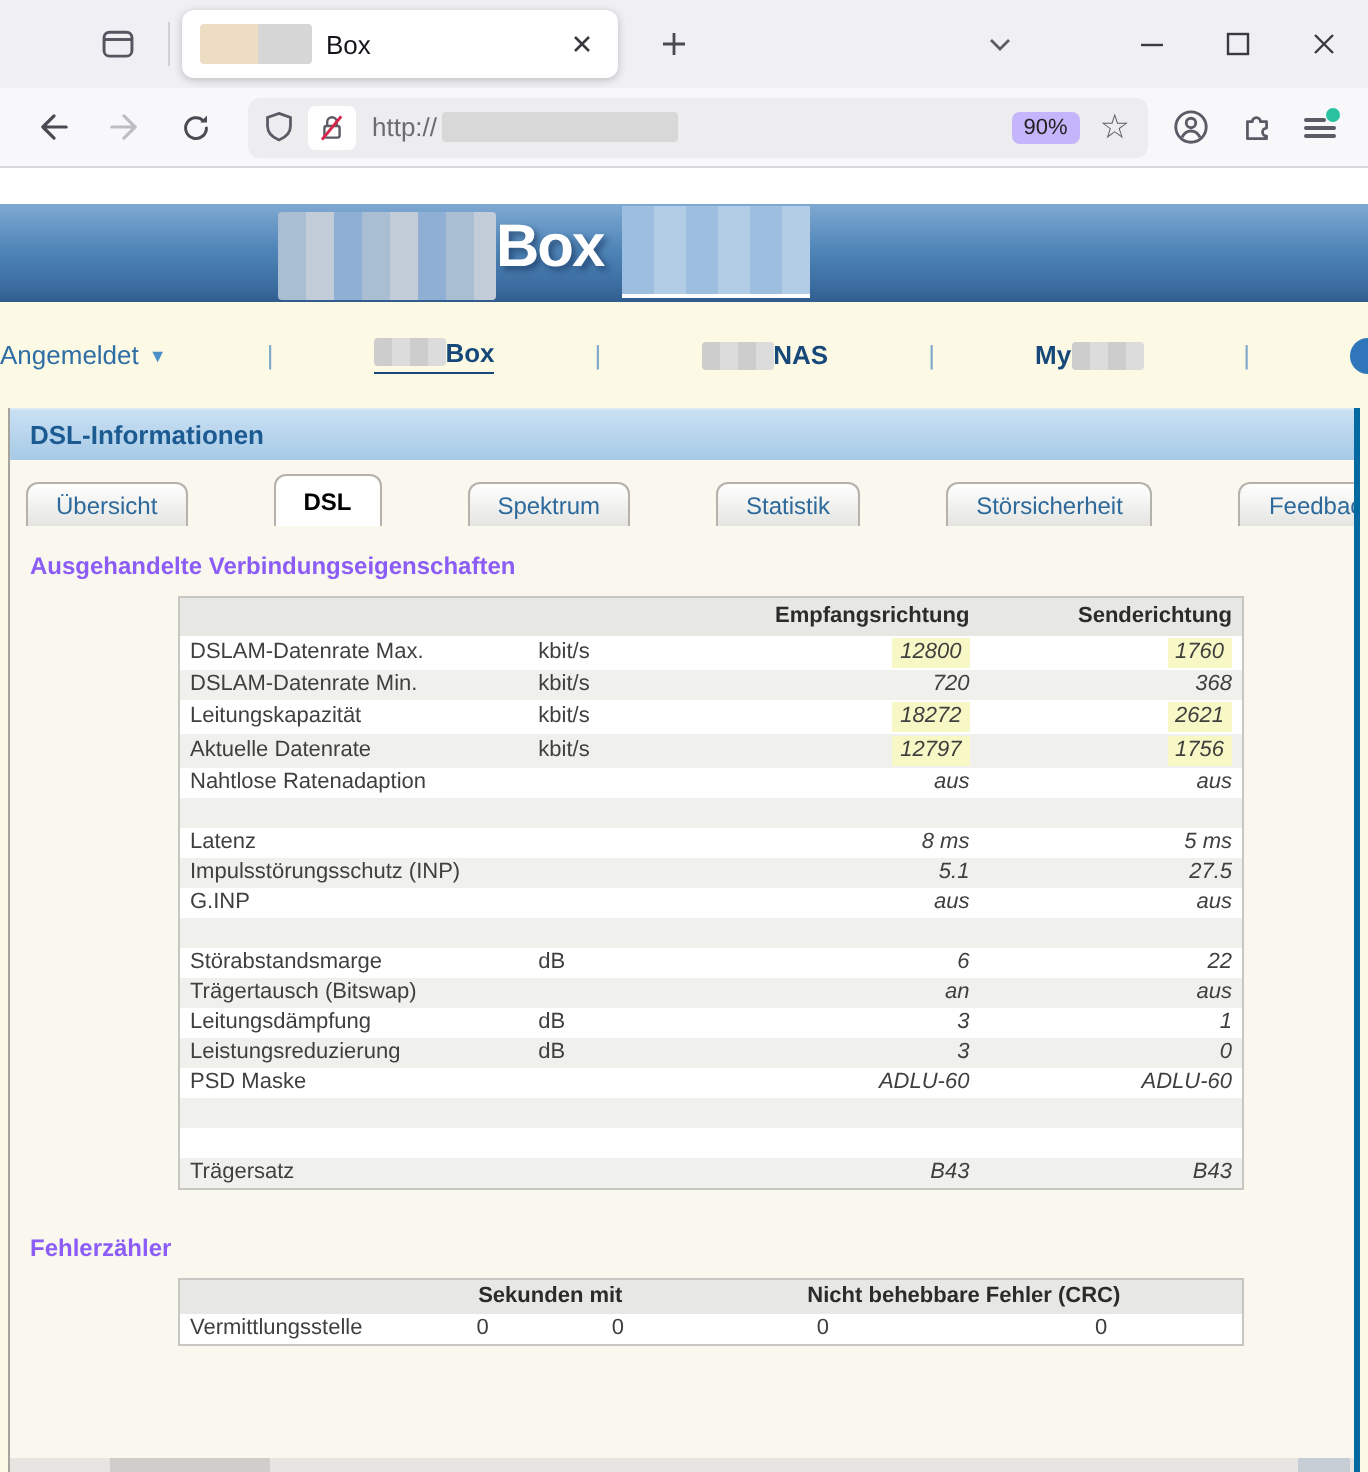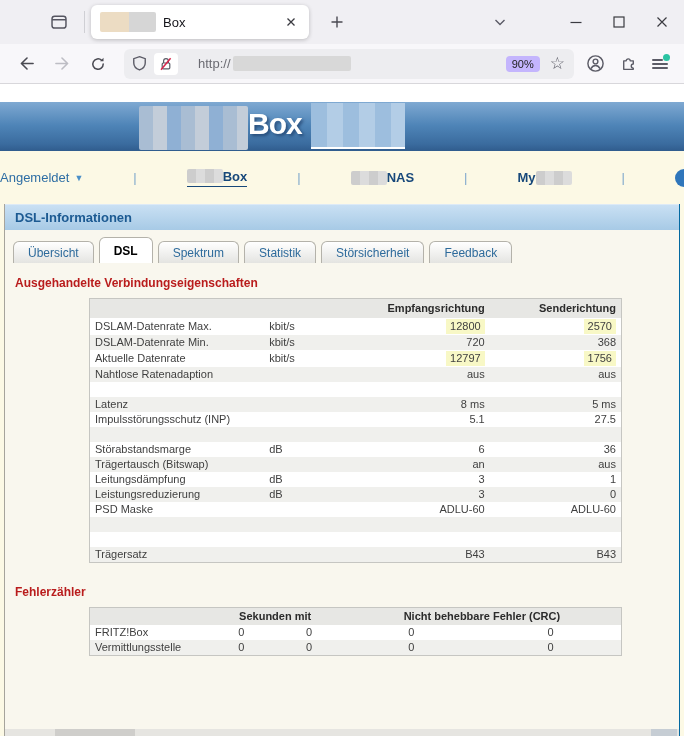--- a/index.html
+++ b/index.html
@@ -35,21 +35,21 @@
     height:40px; background:#f8f7fa; display:flex; align-items:center;
     border-bottom:1px solid #d8d7db;
   }
   .tb-btn { width:28px; height:28px; display:flex; align-items:center; justify-content:center; margin-left:8px; }
   .tb-btn:first-child { margin-left:12px; }
   .urlbar {
     flex:1; height:30px; background:#ededf0; border-radius:6px;
     margin:0 12px 0 12px; display:flex; align-items:center; padding:0 7px;
   }
   .chip { background:#fff; border-radius:4px; padding:3px 4px; margin:0 5px 0 6px; display:flex; align-items:center; }
-  .url-scheme { font-size:13px; color:#6b6b72; margin-left:15px; }
+  .url-scheme { font-size:13px; color:#6b6b72; margin-left:3px; }
   .url-redact { width:118px; height:15px; background:#d8d8d8; border-radius:2px; margin-left:2px; }
   .url-spacer { flex:1; }
   .zoom-pill { background:#c4b5fd; border-radius:4px; padding:2px 6px; font-size:11px; color:#222; }
   .star { font-size:17px; color:#5b5b66; margin:0 2px 0 10px; line-height:1; }
   .rt-icons { display:flex; align-items:center; gap:15px; margin-right:16px; }
   .burger { position:relative; width:16px; height:14px; display:flex; flex-direction:column; justify-content:space-between; padding:2px 0; }
   .burger i { display:block; height:2px; background:#5b5b66; border-radius:1px; }
   .burger i:first-child { width:11px; }
   .burger .dot { position:absolute; right:-2px; top:-3px; width:7px; height:7px; border-radius:50%; border:none; }
 
@@ -76,55 +76,55 @@
   .nav-sep { color:#7fa8cc; margin:0 13px; font-size:13px; }
   .nav-redact { width:36px; height:14px; border-radius:2px;
     background:repeating-linear-gradient(90deg,#cdcdcd 0 9px,#dcdcdc 9px 18px); }
   .nav-strong { font-weight:bold; color:#17487a; }
   .nav-underlined { display:flex; align-items:center; border-bottom:1px solid #17487a; padding-bottom:2px; }
   .help-circle { width:18px; height:18px; border-radius:50%; background:#2f76bb; margin-right:-9px; flex:none; }
 
   
   .card {
     height:532px; margin:0 4px; background:#f9f7ee; position:relative; overflow:hidden;
-    border-left:1px solid #a6a49c; border-right:1px solid #0369a1;
+    border-left:1px solid #a6a49c; border-right:3px solid #0369a1;
   }
   .card-title {
     height:26px; background:linear-gradient(180deg,#c9e0f3,#a7cae6);
     display:flex; align-items:center; padding-left:10px;
     font-size:13px; font-weight:bold; color:#1c5a92;
     border-top:1px solid #ddeaf6;
   }
-  .tabs { display:flex; align-items:flex-end; padding:9px 0 0 8px; height:33px; }
+  .tabs { display:flex; align-items:flex-end; padding:9px 0 0 8px; height:33px;gap:38px; }
   .tabitem {
     font-size:12px; color:#2d6a9b; cursor:default;
     background:linear-gradient(#ffffff,#e4e4e1);
     border:1px solid #b4b2aa; border-bottom:none; border-radius:6px 6px 0 0;
     padding:4px 14px 5px; margin-right:5px; height:22px;
   }
   .tabitem.active {
     background:#fff; color:#000; font-weight:bold; height:26px; padding-top:6px;
   }
   .content { padding:13px 0 0 10px; }
-  .section-heading { font-size:12px; font-weight:bold; color:#b91c1c; margin:0; }
+  .section-heading { font-size:12px; font-weight:bold; color:#8b5cf6; margin:0; }
   .section-heading.second { margin-top:22px; }
 
   table.conn, table.err {
     margin:8px 0 0 74px; width:533px; border-collapse:collapse;
     font-size:11px; color:#3f3f3f; background:#fff; border:1px solid #c6c6c2;
   }
   table.conn thead th {
     background:#e7e7e4; color:#2b2b2b; font-weight:bold; text-align:right;
     padding:3px 5px; line-height:13px;
   }
   table.conn th.c-label { width:175px; } table.conn th.c-unit { width:98px; }
   table.conn th.c-rx { width:128px; }   table.conn th.c-tx { width:132px; }
   table.conn tbody td { padding:1px 5px; line-height:13px; height:15px; }
   table.conn tbody tr:nth-child(even) { background:#f0f0ed; }
-  td.num { text-align:right; }
+  td.num { text-align:right;font-style:italic; }
   .hl { background:#f8f8c6; padding:1px 4px; display:inline-block; }
   tr.spacer td { height:15px; }
 
   table.err thead th {
     background:#e7e7e4; color:#2b2b2b; font-weight:bold; text-align:center;
     vertical-align:top; padding:2px 4px; line-height:13px; white-space:pre-line;
   }
   table.err th.e-label { width:118px; }
   table.err th.e-c1 { width:102px; } table.err th.e-c2 { width:110px; }
   table.err th.e-c3 { width:95px; }  table.err th.e-c4 { width:108px; }
@@ -296,29 +296,35 @@
           <th class="c-unit"></th>
           <th class="c-rx">Empfangsrichtung</th>
           <th class="c-tx">Senderichtung</th>
         </tr>
       </thead>
       <tbody>
         <tr>
           <td>DSLAM-Datenrate Max.</td>
           <td>kbit/s</td>
           <td class="num"><span class="hl">12800</span></td>
-          <td class="num"><span class="hl">2570</span></td>
+          <td class="num"><span class="hl">1760</span></td>
         </tr>
         <tr>
           <td>DSLAM-Datenrate Min.</td>
           <td>kbit/s</td>
           <td class="num">720</td>
           <td class="num">368</td>
         </tr>
         <tr>
+          <td>Leitungskapazität</td>
+          <td>kbit/s</td>
+          <td class="num"><span class="hl">18272</span></td>
+          <td class="num"><span class="hl">2621</span></td>
+        </tr>
+        <tr>
           <td>Aktuelle Datenrate</td>
           <td>kbit/s</td>
           <td class="num"><span class="hl">12797</span></td>
           <td class="num"><span class="hl">1756</span></td>
         </tr>
         <tr>
           <td>Nahtlose Ratenadaption</td>
           <td></td>
           <td class="num">aus</td>
           <td class="num">aus</td>
@@ -331,28 +337,34 @@
           <td></td>
           <td class="num">8 ms</td>
           <td class="num">5 ms</td>
         </tr>
         <tr>
           <td>Impulsstörungsschutz (INP)</td>
           <td></td>
           <td class="num">5.1</td>
           <td class="num">27.5</td>
         </tr>
+        <tr>
+          <td>G.INP</td>
+          <td></td>
+          <td class="num">aus</td>
+          <td class="num">aus</td>
+        </tr>
         <tr class="spacer">
             <td colspan="4"></td>
           </tr>
         <tr>
           <td>Störabstandsmarge</td>
           <td>dB</td>
           <td class="num">6</td>
-          <td class="num">36</td>
+          <td class="num">22</td>
         </tr>
         <tr>
           <td>Trägertausch (Bitswap)</td>
           <td></td>
           <td class="num">an</td>
           <td class="num">aus</td>
         </tr>
         <tr>
           <td>Leitungsdämpfung</td>
           <td>dB</td>
@@ -391,27 +403,20 @@
     <table class="err">
       <thead>
         <tr>
           <th class="e-label"></th>
           <th colspan="2">Sekunden mit</th>
           <th colspan="2">Nicht behebbare Fehler (CRC)</th>
         </tr>
       </thead>
       <tbody>
         <tr>
-          <td class="lbl">FRITZ!Box</td>
-          <td>0</td>
-          <td>0</td>
-          <td>0</td>
-          <td>0</td>
-        </tr>
-        <tr>
           <td class="lbl">Vermittlungsstelle</td>
           <td>0</td>
           <td>0</td>
           <td>0</td>
           <td>0</td>
         </tr>
       </tbody>
     </table>
   </div>
 

